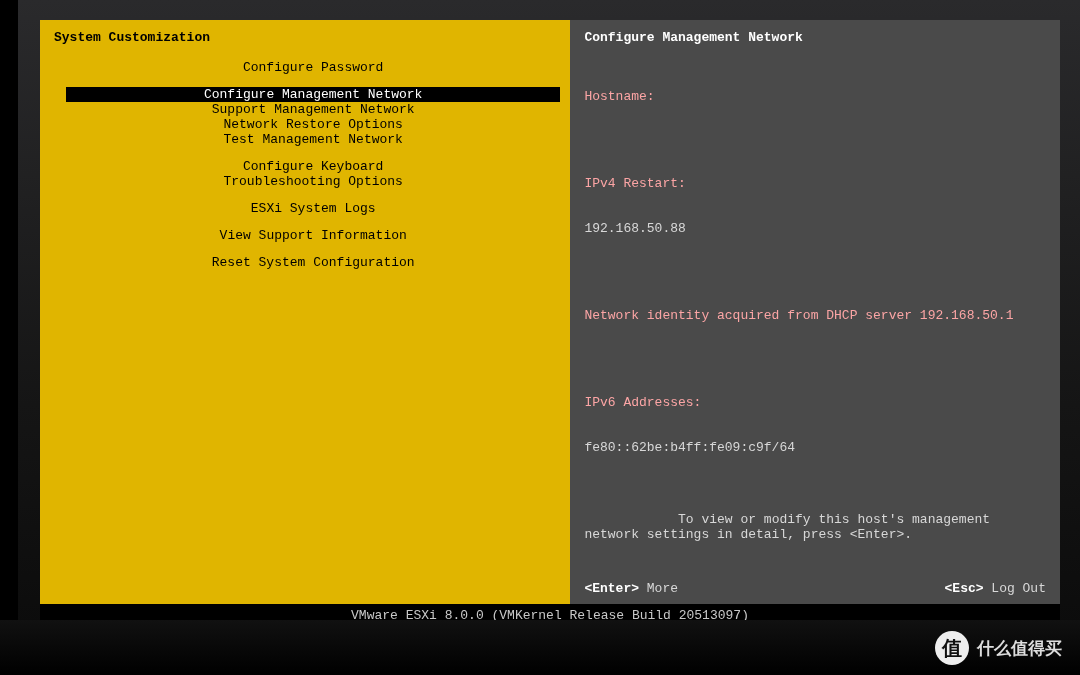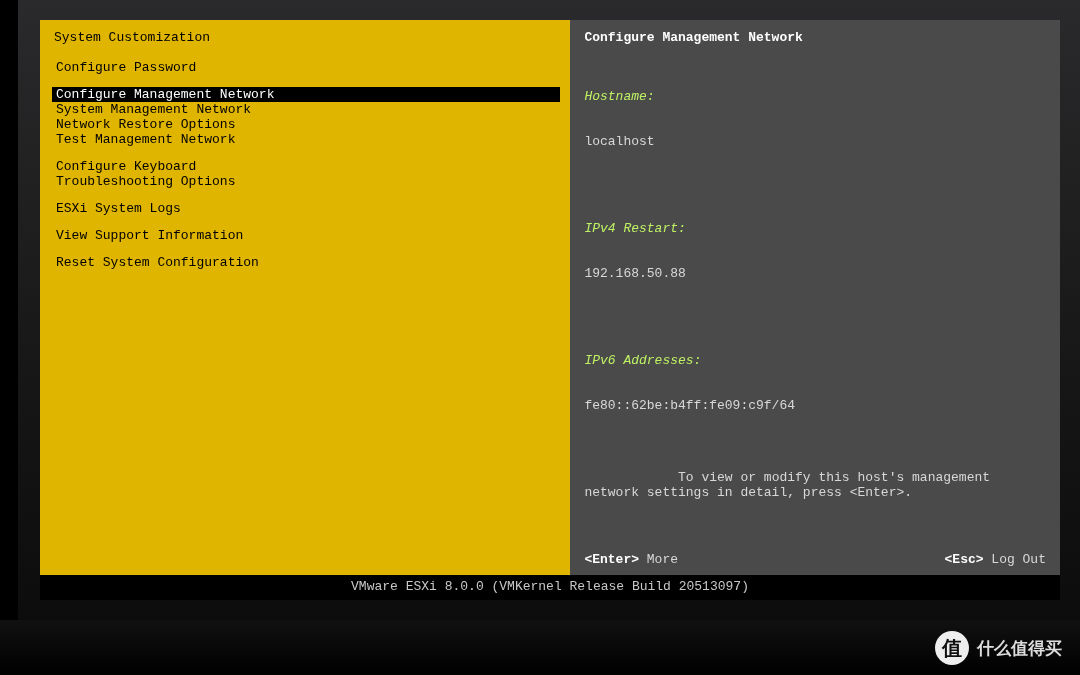--- a/index.html
+++ b/index.html
@@ -35,25 +35,26 @@
   .left-pane {
     width: 52%;
     background: #e0b500;
     color: #000;
     display: flex;
     flex-direction: column;
     position: relative;
   }
   .left-header {
     padding: 10px 14px 8px 14px;
-    font-weight: normal;
+    font-weight: bold;
     border-bottom: 1px solid rgba(0,0,0,0);
   }
   .menu-groups {
-    padding: 6px 10px 0 12px;
+    padding: 6px 10px 0 26px;
+    text-align: center;
   }
   .menu-group {
     margin-bottom: 12px;
   }
   .menu-item {
     padding: 0px 4px;
     line-height: 15px;
     white-space: pre;
     cursor: pointer;
   }
@@ -77,22 +78,21 @@
   .right-body {
     flex: 1;
     padding: 6px 14px;
     line-height: 15px;
   }
   .right-body .block {
     margin-bottom: 12px;
     white-space: pre-wrap;
   }
   .right-body .label {
-    color: #bef264;
-    font-style: italic;
+    color: #fca5a5;
   }
   .right-footer {
     padding: 6px 14px 8px 14px;
     display: flex;
     justify-content: space-between;
     color: #d8d8d8;
   }
   .right-footer .key {
     color: #fff;
     font-weight: bold;
@@ -155,21 +155,21 @@
       <div class="left-pane">
         <div class="left-header">
           <span>System Customization</span>
         </div>
         <div class="menu-groups" id="menu-groups">
             <div class="menu-group">
               <div class="menu-item">Configure Password</div>
             </div>
             <div class="menu-group">
               <div class="menu-item selected">Configure Management Network</div>
-              <div class="menu-item">System Management Network</div>
+              <div class="menu-item">Support Management Network</div>
               <div class="menu-item">Network Restore Options</div>
               <div class="menu-item">Test Management Network</div>
             </div>
             <div class="menu-group">
               <div class="menu-item">Configure Keyboard</div>
               <div class="menu-item">Troubleshooting Options</div>
             </div>
             <div class="menu-group">
               <div class="menu-item">ESXi System Logs</div>
             </div>
@@ -183,28 +183,30 @@
       </div>
 
       <div class="right-pane">
         <div class="right-header">
           <span>Configure Management Network</span>
         </div>
         <div class="right-body">
 
           <div class="block">
             <div class="label">Hostname:</div>
-            <div>localhost</div>
           </div>
 
           <div class="block">
             <div class="label">IPv4 Restart:</div>
             <div>192.168.50.88</div>
           </div>
 
+          <div class="block">
+            <div class="label">Network identity acquired from DHCP server 192.168.50.1</div>
+          </div>
 
           <div class="block">
             <div class="label">IPv6 Addresses:</div>
             <div>fe80::62be:b4ff:fe09:c9f/64</div>
           </div>
 
           <div class="block">
             <span>To view or modify this host's management network settings in detail, press &lt;Enter&gt;.</span>
           </div>
 

